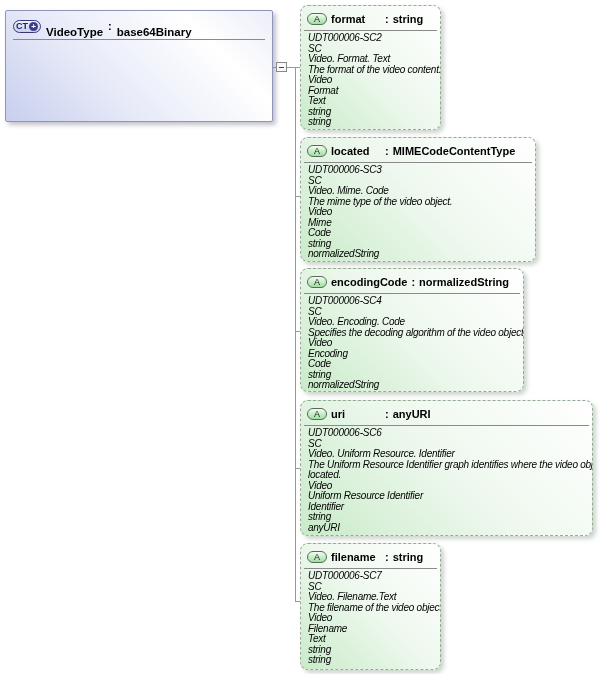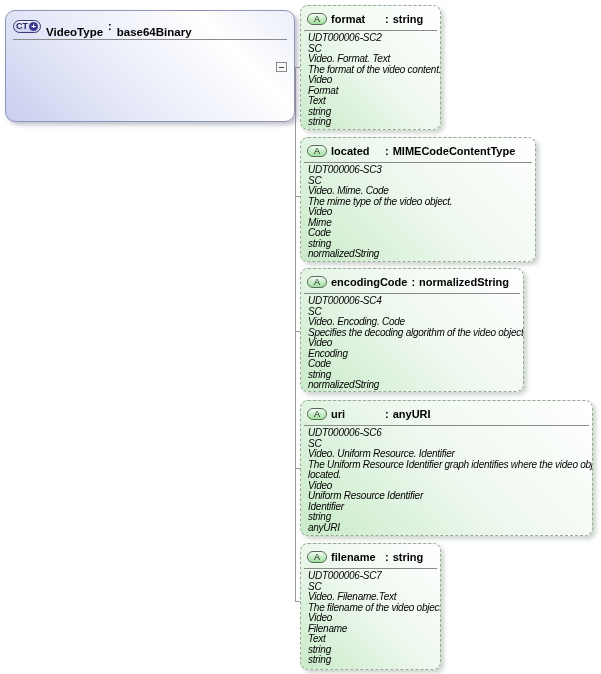--- a/index.html
+++ b/index.html
@@ -30,24 +30,24 @@
     position: absolute;
     left: 2px; right: 2px; top: 4px;
     height: 1px;
     background: #444444;
   }
 
   
   .ct-box {
     position: absolute;
     left: 5px; top: 10px;
-    width: 290px; height: 112px;
+    width: 268px; height: 112px;
     box-sizing: border-box;
     border: 1px solid #9094b8;
-    border-radius: 10px;
+    border-radius: 2px;
     background: linear-gradient(45deg, #c8cfee 0%, #e6e9f8 35%, #ffffff 75%, #eceefa 100%);
     box-shadow: 3px 3px 4px rgba(120,120,145,0.45);
     overflow: hidden;
     z-index: 2;
   }
   .ct-head {
     display: flex;
     align-items: center;
     gap: 5px;
     padding: 6px 8px 0 7px;

